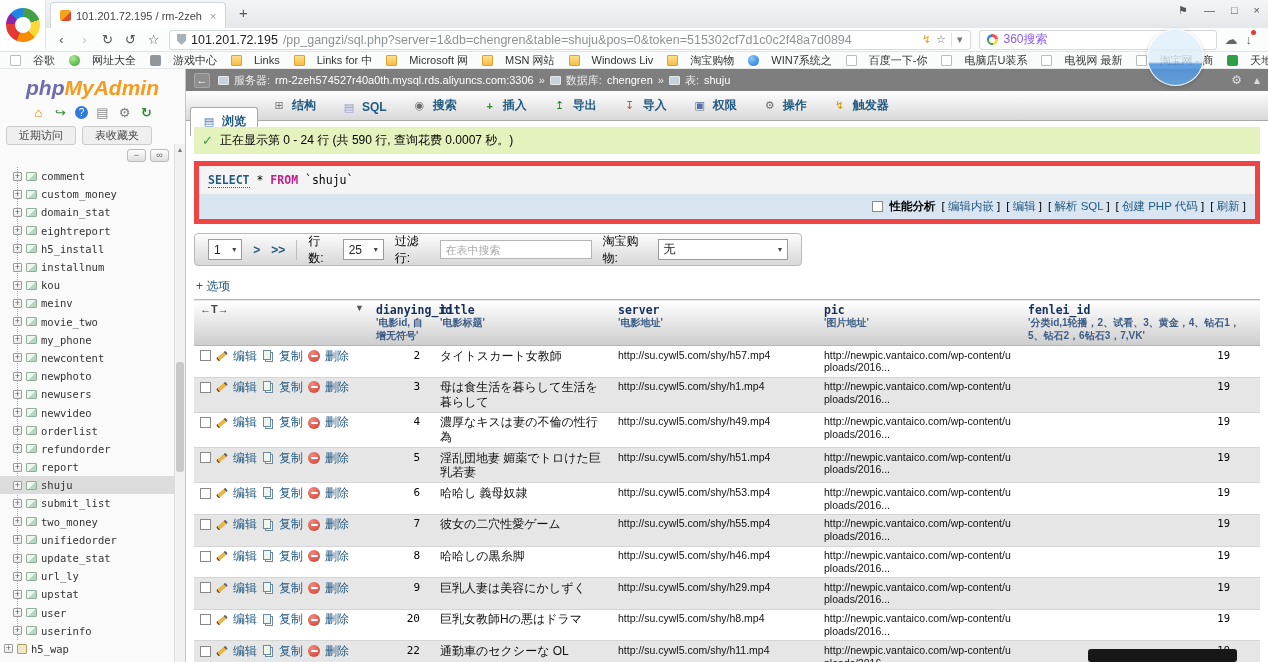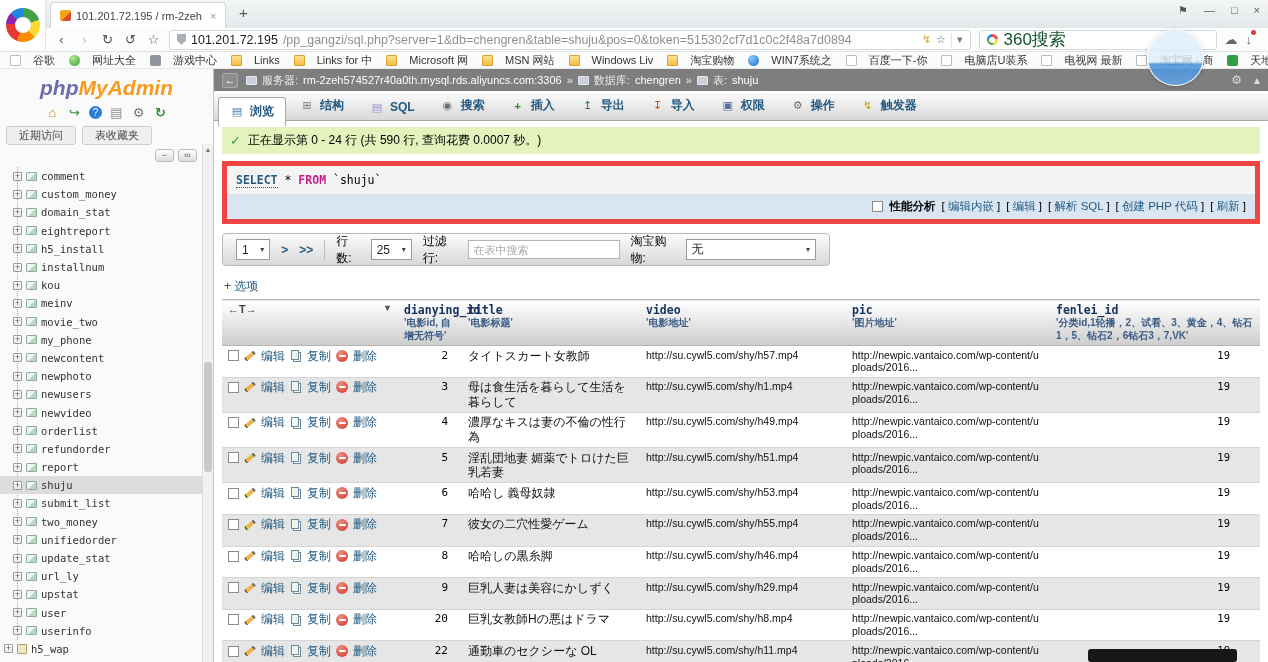--- a/index.html
+++ b/index.html
@@ -22,42 +22,42 @@
   .navbar{height:24px;background:#fbfcfc;border-bottom:1px solid #e1e3e5;display:flex;align-items:center;gap:8px;padding:0 8px 0 54px;font-size:13px;color:#555}
   .nav-ico{width:15px;text-align:center;flex:none}
   .nav-ico.dim{color:#c0c4c8}
   .addressbar{flex:1;min-width:0;height:20px;background:#fff;border:1px solid #d5d9dd;border-radius:3px;display:flex;align-items:center;gap:5px;padding:0 7px;font-size:12.5px}
   .shield{width:9px;height:11px;background:#a7b1ba;clip-path:polygon(0 0,100% 0,100% 58%,50% 100%,0 58%);flex:none}
   .url-host{color:#1c1c1c;font-weight:normal;white-space:nowrap}
   .url-path{color:#8b9095;white-space:nowrap;overflow:hidden;flex:1;min-width:0}
   .addr-ic{flex:none;color:#777;font-size:11px}
   .bolt{color:#e8a020}
   .addr-sep{width:1px;height:14px;background:#e0e3e6;flex:none}
-  .searchbox{width:238px;height:20px;background:#fff;border:1px solid #d5d9dd;border-radius:3px;display:flex;align-items:center;gap:6px;padding:0 7px;font-size:17px;color:#14532d;flex:none}
+  .searchbox{width:238px;height:20px;background:#fff;border:1px solid #d5d9dd;border-radius:3px;display:flex;align-items:center;gap:6px;padding:0 7px;font-size:12px;color:#8b5cf6;flex:none}
   .search-logo{width:11px;height:11px;border-radius:50%;background:conic-gradient(#ef5350 0 25%,#fdd835 25% 50%,#43a047 50% 75%,#1e88e5 75% 100%);position:relative;flex:none}
   .search-logo::after{content:"";position:absolute;inset:2.5px;border-radius:50%;background:#fff}
   .tool-ico{flex:none;color:#666;font-size:13px;position:relative}
   .dl-badge{position:absolute;top:-2px;right:-4px;width:5px;height:5px;border-radius:50%;background:#e53935}
   .menu-ic{width:13px;height:2px;background:#666;box-shadow:0 4px 0 #666,0 8px 0 #666;margin-top:-8px}
 
   .bookmarks{height:17px;background:#fafbfb;border-bottom:1px solid #e5e7e9;display:flex;align-items:center;gap:14px;padding:0 10px;font-size:11px;color:#333;white-space:nowrap;overflow:hidden}
   .bm{display:inline-flex;align-items:center;gap:12px;flex:none}
   .bm-ic{width:11px;height:11px;display:inline-block;flex:none}
   .bm-page{background:#fff;border:1px solid #b9bdc1;border-radius:1px}
   .bm-folder{background:linear-gradient(#ffe08a,#f6bd45);border:1px solid #d9a33a;border-radius:1px}
   .bm-green-ball{background:radial-gradient(circle at 35% 30%,#aee98a,#35a038);border-radius:50%}
   .bm-game{background:#8f969c;border-radius:2px}
   .bm-blue-circle{background:radial-gradient(circle at 35% 30%,#8ac8f8,#1a6fd0);border-radius:50%}
   .bm-green-square{background:#2f9e44;border-radius:2px}
   .bm-red-grid{background:#d6362a;border-radius:2px;box-shadow:inset 0 0 0 1.5px rgba(255,255,255,.35)}
 
   
   .workspace{display:flex;height:593px}
 
-  .sidebar{width:214px;flex:none;background:#fafafa;border-right:1px solid #c6c6c6;position:relative;overflow:hidden}
+  .sidebar{width:186px;flex:none;background:#fafafa;border-right:1px solid #c6c6c6;position:relative;overflow:hidden}
   .pma-logo{text-align:center;font-size:21px;font-weight:bold;font-style:italic;padding-top:7px;font-family:"Liberation Sans",sans-serif}
   .pma-logo .php{color:#6c6cae}.pma-logo .rest{color:#f79a1d}
   .side-icons{display:flex;justify-content:center;align-items:center;gap:7px;padding:5px 0 3px;font-size:13px}
   .si{width:15px;height:15px;display:inline-flex;align-items:center;justify-content:center}
   .si-home::before{content:"⌂";color:#d77b00;font-weight:bold}
   .si-exit::before{content:"↪";color:#3c8c3c}
   .si-help{background:#2f7bd9;border-radius:50%;color:#fff;font-size:10px;width:13px;height:13px}
   .si-help::before{content:"?"}
   .si-doc::before{content:"▤";color:#8a8a8a}
   .si-gear::before{content:"⚙";color:#777}
@@ -82,21 +82,21 @@
 
   .main{flex:1;min-width:0;background:#fff;position:relative;overflow:hidden}
   .breadcrumb{height:22px;background:#7e7e7e;color:#eee;font-size:11px;display:flex;align-items:center;gap:5px;padding:0 8px}
   .bc-back{width:16px;height:15px;background:#8d8d8d;border:1px solid #a8a8a8;color:#fff;text-align:center;line-height:13px;border-radius:2px;margin-right:3px;flex:none}
   .bc-ico{width:11px;height:9px;background:#c7d2dc;border:1px solid #e8e8e8;border-radius:1px;display:inline-block;flex:none}
   .bc-val{color:#fff}
   .bc-right{margin-left:auto;display:flex;gap:12px;color:#ddd;font-size:12px}
 
   .pma-tabs{height:30px;background:linear-gradient(#fefefe,#d8d8d8);border-bottom:1px solid #a9a9a9;display:flex;align-items:flex-end;padding:0 4px;gap:2px}
   .ptab{display:inline-flex;align-items:center;gap:6px;padding:5px 11px 6px;font-size:12px;font-weight:bold;color:#235a81;border:1px solid transparent;border-bottom:none}
-  .ptab.active{background:#fff;border-color:#a9a9a9;border-radius:3px 3px 0 0;position:relative;top:6px}
+  .ptab.active{background:#fff;border-color:#a9a9a9;border-radius:3px 3px 0 0;position:relative;top:16px}
   .ti{width:14px;height:14px;display:inline-flex;align-items:center;justify-content:center;font-size:11px;font-weight:normal;flex:none}
   .ti-browse::before{content:"▤";color:#4a7db5}
   .ti-struct::before{content:"⊞";color:#7a7a7a}
   .ti-sql::before{content:"▤";color:#9a9ad0}
   .ti-search::before{content:"◉";color:#6d6d6d}
   .ti-insert::before{content:"+";color:#2e8b2e;font-weight:bold}
   .ti-export::before{content:"↥";color:#2e7d32}
   .ti-import::before{content:"↧";color:#b05a2a}
   .ti-priv::before{content:"▣";color:#566fa3}
   .ti-ops::before{content:"⚙";color:#6d6d6d}
@@ -632,21 +632,21 @@
                   <div class="col-name">dianying_id</div>
                   <div class="col-comment">'电影id, 自增无符号'</div>
                 </th>
 
                 <th>
                   <div class="col-name">title</div>
                   <div class="col-comment">'电影标题'</div>
                 </th>
 
                 <th>
-                  <div class="col-name">video</div>
+                  <div class="col-name">server</div>
                   <div class="col-comment">'电影地址'</div>
                 </th>
 
                 <th>
                   <div class="col-name">pic</div>
                   <div class="col-comment">'图片地址'</div>
                 </th>
 
                 <th class=" al-r">
                   <div class="col-name">fenlei_id</div>

